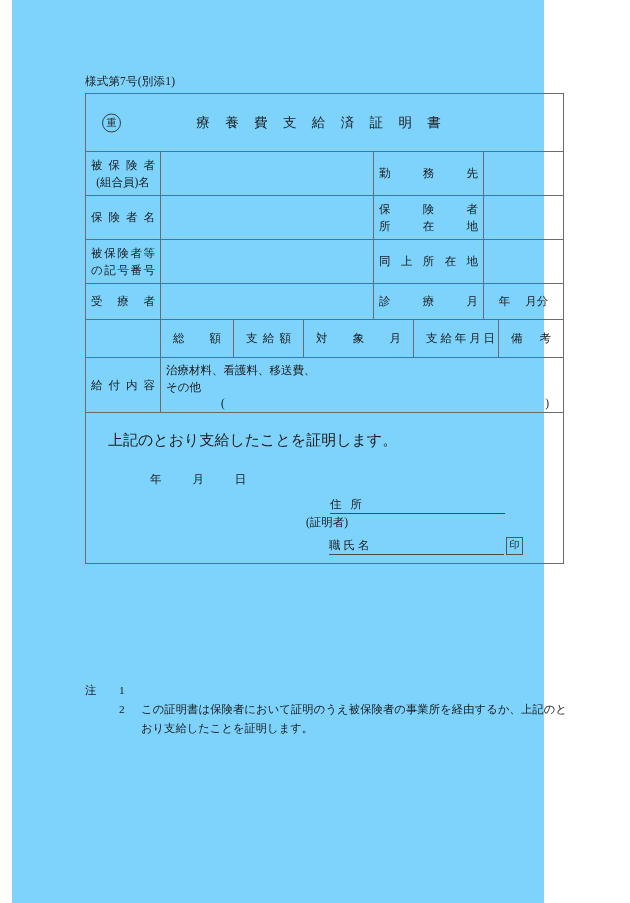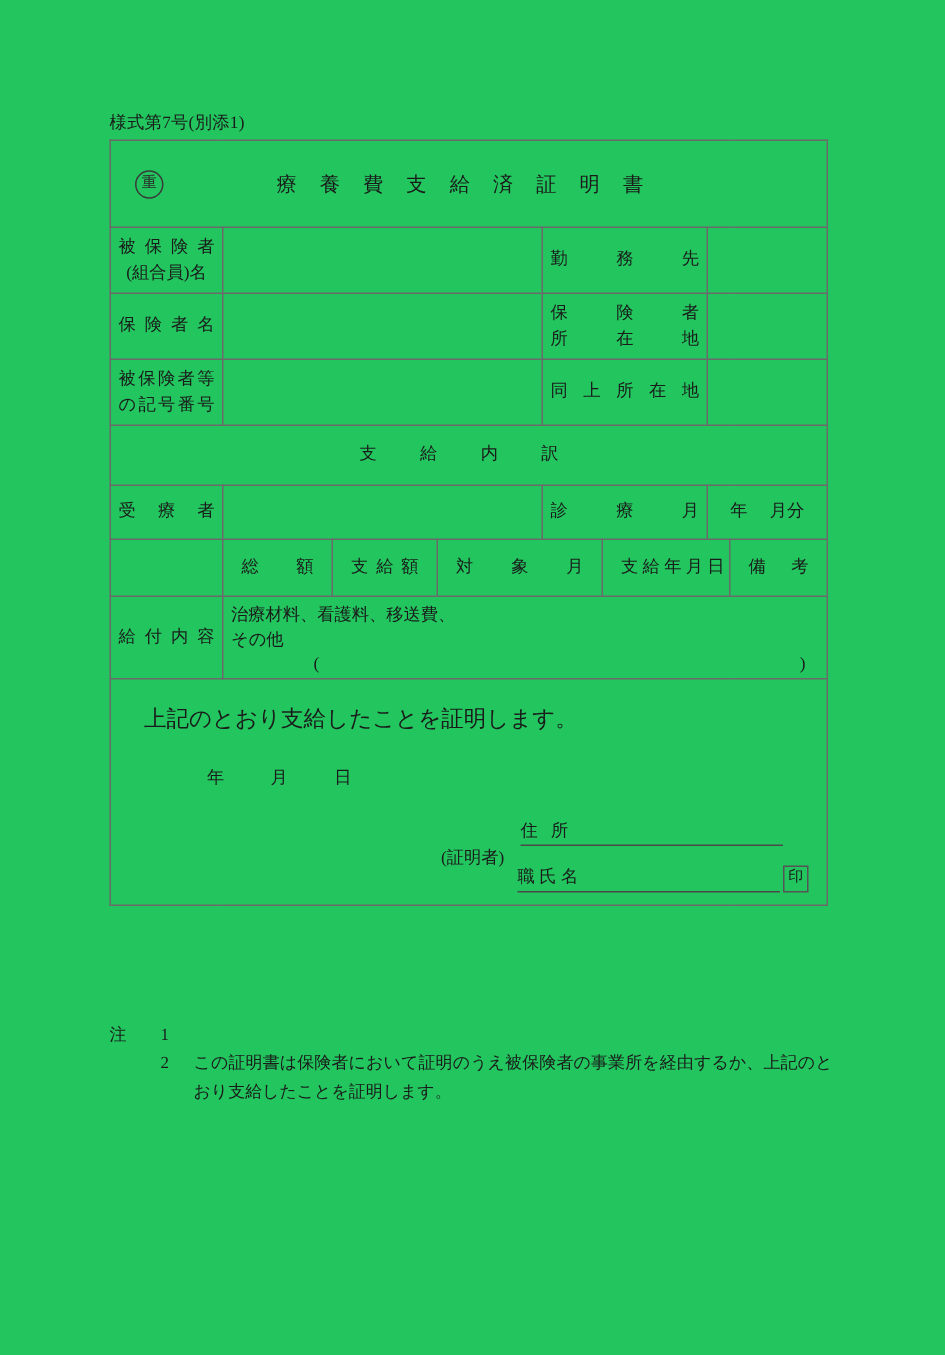--- a/index.html
+++ b/index.html
@@ -11,24 +11,24 @@
     width: 630px;
     height: 903px;
     position: relative;
     font-family: "Liberation Serif", "DejaVu Serif", serif;
     color: #1a1a1a;
     overflow: hidden;
   }
 
   .page {
     position: absolute;
-    left: 0; top: 0;
-    width: 630px;
+    left: 12px; top: 0;
+    width: 532px;
     height: 903px;
-    background: #22c55e;
+    background: #7dd3fc;
   }
 
   
   .form-no {
     position: absolute;
     left: 73px;
     top: 74px;
     font-size: 11.5px;
     letter-spacing: 0.2px;
     white-space: nowrap;
@@ -164,21 +164,21 @@
   .sig-block {
     position: absolute;
     right: 12px;
     bottom: 8px;
     width: 250px;
     font-size: 11.5px;
   }
   .sig-row {
     display: flex;
     align-items: flex-end;
-    justify-content: flex-end;
+    justify-content: center;
     height: 19px;
   }
   .sig-label-left {
     position: absolute;
     left: 5px;
     top: 19px;
     white-space: nowrap;
   }
   .sig-field {
     display: flex;
@@ -186,21 +186,21 @@
     border-bottom: 1px solid #4a4a4a;
     width: 175px;
     padding-bottom: 1px;
   }
   .sig-field .fld-name {
     white-space: nowrap;
     letter-spacing: 3px;
     padding-right: 3px;
   }
   .sig-field .fld-rule { flex: 1; }
-  .sig-row.second { margin-top: 12px; align-items: flex-end; }
+  .sig-row.second { margin-top: 22px; align-items: flex-end; }
   .inkan {
     width: 15px;
     height: 16px;
     border: 1px solid #555;
     font-size: 10px;
     line-height: 14px;
     text-align: center;
     margin-left: 2px;
     margin-bottom: 0px;
     font-family: "DejaVu Sans", sans-serif;
@@ -291,23 +291,20 @@
         <span class="spread">被保険者等</span>
         <span class="spread">の記号番号</span>
       </td>
       <td colspan="3" class="cell-blank"></td>
       <td colspan="2" class="lbl">
         <span class="spread">同上所在地</span>
       </td>
       <td colspan="2" class="cell-blank"></td>
     </tr>
 
-    <tr class="h-sec">
-      <td colspan="8" class="section-title">支 給 内 訳</td>
-    </tr>
 
     <tr class="h-one">
       <td class="lbl">
         <span class="spread">受  療  者</span>
       </td>
       <td colspan="3" class="cell-blank"></td>
       <td colspan="2" class="lbl">
         <span class="spread">診  療  月</span>
       </td>
       <td colspan="2" class="date-cell ym">

